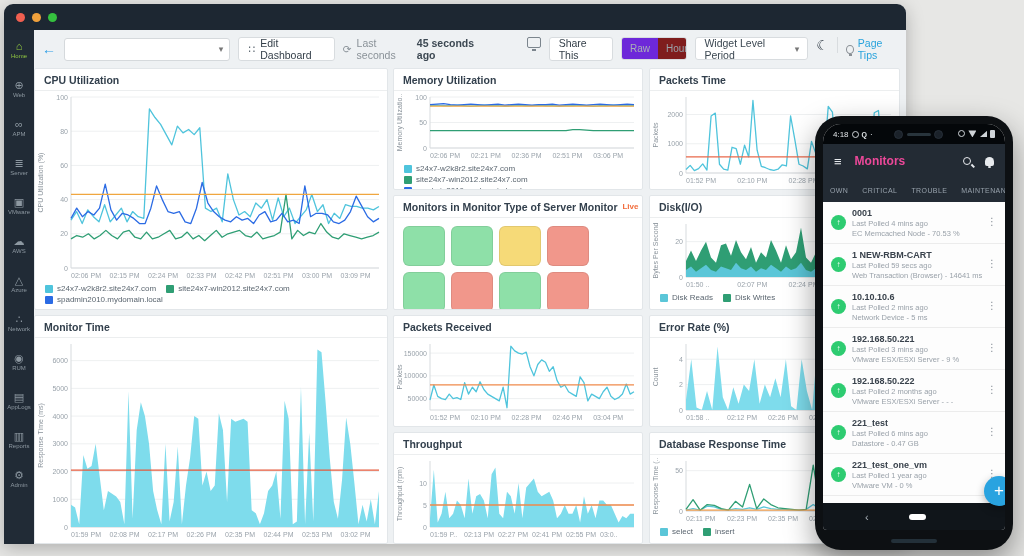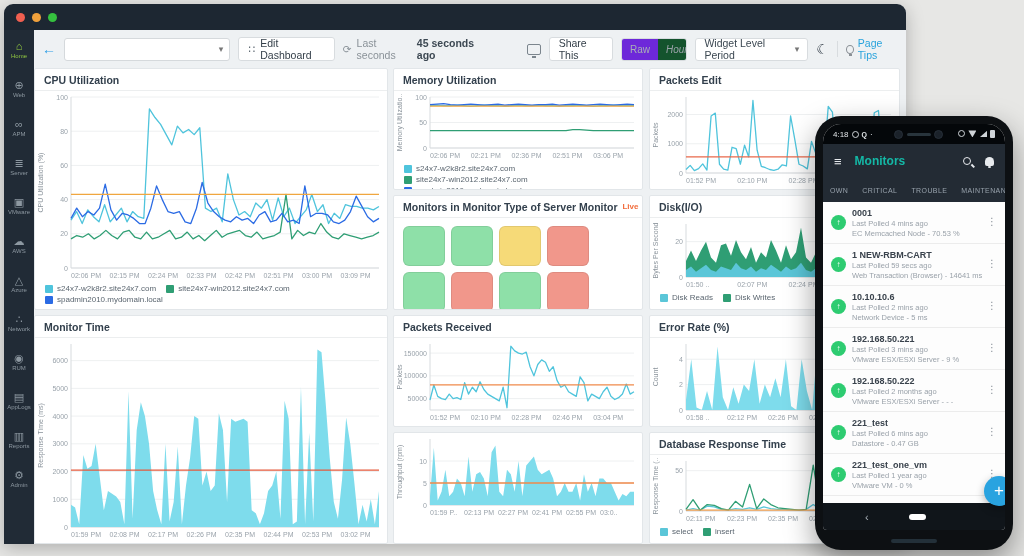--- a/index.html
+++ b/index.html
@@ -27,26 +27,26 @@
   
   .toolbar { position:absolute; left:0; top:4px; right:0; height:30px; display:flex; align-items:center; padding:0 8px; gap:8px; }
   .back-arrow { color:#2e9fe6; font-size:14px; cursor:pointer; }
   .tb-select { width:182px; height:23px; background:#fff; border:1px solid #d5d9dc; border-radius:3px;
                display:flex; align-items:center; justify-content:flex-end; padding:0 6px; color:#777; font-size:9px; cursor:pointer; }
   .btn { background:#fff; border:1px solid #d8dcdf; border-radius:3px; height:24px; display:flex; align-items:center;
          padding:0 9px; font-size:10.5px; color:#333e48; gap:5px; cursor:pointer; }
   .grid-ic { color:#5b6670; font-size:11px; }
   .updated { display:flex; align-items:center; gap:5px; font-size:10.5px; color:#8a9298; }
   .updated b { color:#3c4852; }
-  .tb-right { margin-left:auto; display:flex; align-items:center; gap:8px;padding-left:32px; }
+  .tb-right { margin-left:auto; display:flex; align-items:flex-start; gap:8px;padding-left:32px; }
   .tv-ic { width:15px; height:11px; border:1.4px solid #7b858d; border-radius:2px; position:relative; }
   .tv-ic:after { content:""; position:absolute; left:4px; right:4px; bottom:-4px; height:1.6px; background:#7b858d; }
   .seg { display:flex; height:23px; border:1px solid #d8dcdf; border-radius:3px; overflow:hidden; font-size:10px; }
   .seg .s1 { background:#6d28d9; color:#a9b0b6; padding:0 8px; display:flex; align-items:center; cursor:pointer; }
-  .seg .s2 { background:#14532d; color:#9aa2a9; padding:0 8px; display:flex; align-items:center; cursor:pointer;font-style:italic; }
+  .seg .s2 { background:#7f1d1d; color:#9aa2a9; padding:0 8px; display:flex; align-items:center; cursor:pointer; }
   .period { height:23px; background:#fff; border:1px solid #d8dcdf; border-radius:3px; display:flex; align-items:center;
             gap:10px; padding:0 8px; font-size:10.5px; color:#3c4852; cursor:pointer; }
   .moon { font-size:14px; color:#2f3a44; cursor:pointer; }
   .vsep { width:1px; height:16px; background:#d8dcdf; }
   .bulb { width:9px; height:9px; border:1.4px solid #8a9096; border-radius:50%; position:relative; }
   .bulb:after { content:""; position:absolute; left:2px; bottom:-3.4px; width:3px; height:2.4px; background:#8a9096; }
   .page-tips { color:#29a3dc; font-size:10.5px; cursor:pointer; display:flex; gap:4px; align-items:center; }
 
   
   .panel { position:absolute; background:#fff; border:1px solid #e2e6e9; border-radius:2px; overflow:hidden; }
@@ -82,21 +82,21 @@
   .cam { position:absolute; top:6px; width:9px; height:9px; border-radius:50%; background:#1b222a; border:1px solid #262f38; }
   .cam1{ left:71px; } .cam2{ left:111px; }
   .slit { position:absolute; top:9px; left:84px; width:24px; height:3px; border-radius:2px; background:#28343c; }
   .sb-right { margin-left:auto; display:flex; align-items:center; gap:3px; }
   .wifi { width:8px; height:7px; background:#cfd4d8; clip-path:polygon(0 0,100% 0,50% 100%); }
   .signal { width:8px; height:7px; background:#cfd4d8; clip-path:polygon(100% 0,100% 100%,0 100%); }
   .battery { width:4.6px; height:8.4px; background:#cfd4d8; border-radius:1px; }
   .appbar { position:absolute; left:0; right:0; top:20px; height:34px; background:#232b34; display:flex; align-items:center;
             padding:0 11px; gap:13px; }
   .hamb { color:#e8ebee; font-size:13px; cursor:pointer; }
-  .appbar .at { color:#14b8a6; font-size:12px; font-weight:bold; }
+  .appbar .at { color:#ec4899; font-size:12px; font-weight:bold; }
   .ab-right { margin-left:auto; display:flex; align-items:center; gap:14px; }
   .srch { width:8px; height:8px; border:1.5px solid #e8ebee; border-radius:50%; position:relative; cursor:pointer; }
   .srch:after { content:""; position:absolute; left:6.5px; top:6.5px; width:4px; height:1.5px; background:#e8ebee; transform:rotate(45deg); }
   .bell { width:9px; height:9px; background:#e8ebee; border-radius:50% 50% 2px 2px; position:relative; cursor:pointer; }
   .bell:after { content:""; position:absolute; left:2.6px; bottom:-2.4px; width:3.4px; height:1.8px; border-radius:50%; background:#e8ebee; }
   .tabs { position:absolute; left:0; right:0; top:54px; height:24px; background:#232b34; display:flex; align-items:stretch;
           gap:0; padding-left:0; }
   .tab { font-size:7px; letter-spacing:.4px; color:#97a1ab; display:flex; align-items:center; justify-content:center;
          padding:0 7px; cursor:pointer; white-space:nowrap; }
   .mlist { position:absolute; left:0; right:0; top:78px; bottom:27px; background:#fdfdfd; overflow:hidden; }
@@ -372,20 +372,23 @@
             <text x="36" y="82" font-size="7" fill="#9aa3ab">01:52 PM</text>
             <text x="76.8" y="82" font-size="7" fill="#9aa3ab">02:10 PM</text>
             <text x="117.6" y="82" font-size="7" fill="#9aa3ab">02:28 PM</text>
             <text x="158.4" y="82" font-size="7" fill="#9aa3ab">02:46 PM</text>
             <text x="199.2" y="82" font-size="7" fill="#9aa3ab">03:04 PM</text>
             <text transform="translate(8,39) rotate(-90)" font-size="7" fill="#8a939b" text-anchor="middle">Packets</text>
           </svg></div>
     </div>
 
     <div class="panel p-thr">
+      <div class="panel-h">
+          <span class="t">Throughput</span>
+        </div>
       <div class="chart" style="height:87px;"><svg width="248" height="87">
             <line x1="36" y1="72" x2="240" y2="72" stroke="#eef0f1" stroke-width="1"></line>
             <text x="33" y="74.5" font-size="7" fill="#9aa3ab" text-anchor="end">0</text>
             <line x1="36" y1="50" x2="240" y2="50" stroke="#eef0f1" stroke-width="1"></line>
             <text x="33" y="52.5" font-size="7" fill="#9aa3ab" text-anchor="end">5</text>
             <line x1="36" y1="28" x2="240" y2="28" stroke="#eef0f1" stroke-width="1"></line>
             <text x="33" y="30.5" font-size="7" fill="#9aa3ab" text-anchor="end">10</text>
             <line x1="36" y1="6" x2="36" y2="72" stroke="#d7dbde"></line>
             <line x1="36" y1="72" x2="240" y2="72" stroke="#d7dbde"></line>
             <path d="M36,72 L36,63.2 L39.84905660377358,14.799999999999997 L43.698113207547166,67.6 L47.54716981132076,58.8 L51.39622641509434,36.8 L55.24528301886792,63.2 L59.09433962264151,58.8 L62.94339622641509,45.599999999999994 L66.79245283018868,50 L70.64150943396226,63.2 L74.49056603773585,23.6 L78.33962264150944,58.8 L82.18867924528303,41.2 L86.0377358490566,39 L89.88679245283018,45.599999999999994 L93.73584905660377,63.2 L97.58490566037736,19.199999999999996 L101.43396226415095,12.600000000000001 L105.28301886792453,58.8 L109.13207547169812,63.2 L112.98113207547169,36.8 L116.83018867924528,41.2 L120.67924528301887,58.8 L124.52830188679245,28 L128.37735849056605,63.2 L132.22641509433964,32.4 L136.0754716981132,28 L139.9245283018868,23.6 L143.77358490566036,36.8 L147.62264150943395,41.2 L151.47169811320754,39 L155.32075471698113,36.8 L159.16981132075472,45.599999999999994 L163.0188679245283,63.2 L166.8679245283019,58.8 L170.71698113207546,50 L174.56603773584905,58.8 L178.41509433962264,58.8 L182.26415094339623,50 L186.11320754716982,67.6 L189.96226415094338,41.2 L193.81132075471697,58.8 L197.66037735849056,50 L201.50943396226415,63.2 L205.35849056603774,45.599999999999994 L209.20754716981133,45.599999999999994 L213.0566037735849,50 L216.9056603773585,50 L220.75471698113208,58.8 L224.60377358490567,67.6 L228.45283018867926,61 L232.30188679245282,63.2 L236.1509433962264,58.8 L240,58.8 L240,72 Z" fill="#7edcec"></path>
@@ -395,21 +398,21 @@
             <text x="104" y="82" font-size="7" fill="#9aa3ab">02:27 PM</text>
             <text x="138" y="82" font-size="7" fill="#9aa3ab">02:41 PM</text>
             <text x="172" y="82" font-size="7" fill="#9aa3ab">02:55 PM</text>
             <text x="206" y="82" font-size="7" fill="#9aa3ab">03:0..</text>
             <text transform="translate(8,39) rotate(-90)" font-size="7" fill="#8a939b" text-anchor="middle">Throughput (rpm)</text>
           </svg></div>
     </div>
 
     <div class="panel p-psent">
       <div class="panel-h">
-          <span class="t">Packets Edit</span>
+          <span class="t">Packets Time</span>
         </div>
       <div class="chart" style="height:97px;"><svg width="249" height="97">
             <line x1="36" y1="82" x2="241" y2="82" stroke="#eef0f1" stroke-width="1"></line>
             <text x="33" y="84.5" font-size="7" fill="#9aa3ab" text-anchor="end">0</text>
             <line x1="36" y1="52.76923076923077" x2="241" y2="52.76923076923077" stroke="#eef0f1" stroke-width="1"></line>
             <text x="33" y="55.26923076923077" font-size="7" fill="#9aa3ab" text-anchor="end">1000</text>
             <line x1="36" y1="23.538461538461533" x2="241" y2="23.538461538461533" stroke="#eef0f1" stroke-width="1"></line>
             <text x="33" y="26.038461538461533" font-size="7" fill="#9aa3ab" text-anchor="end">2000</text>
             <line x1="36" y1="6" x2="36" y2="82" stroke="#d7dbde"></line>
             <line x1="36" y1="82" x2="241" y2="82" stroke="#d7dbde"></line>

